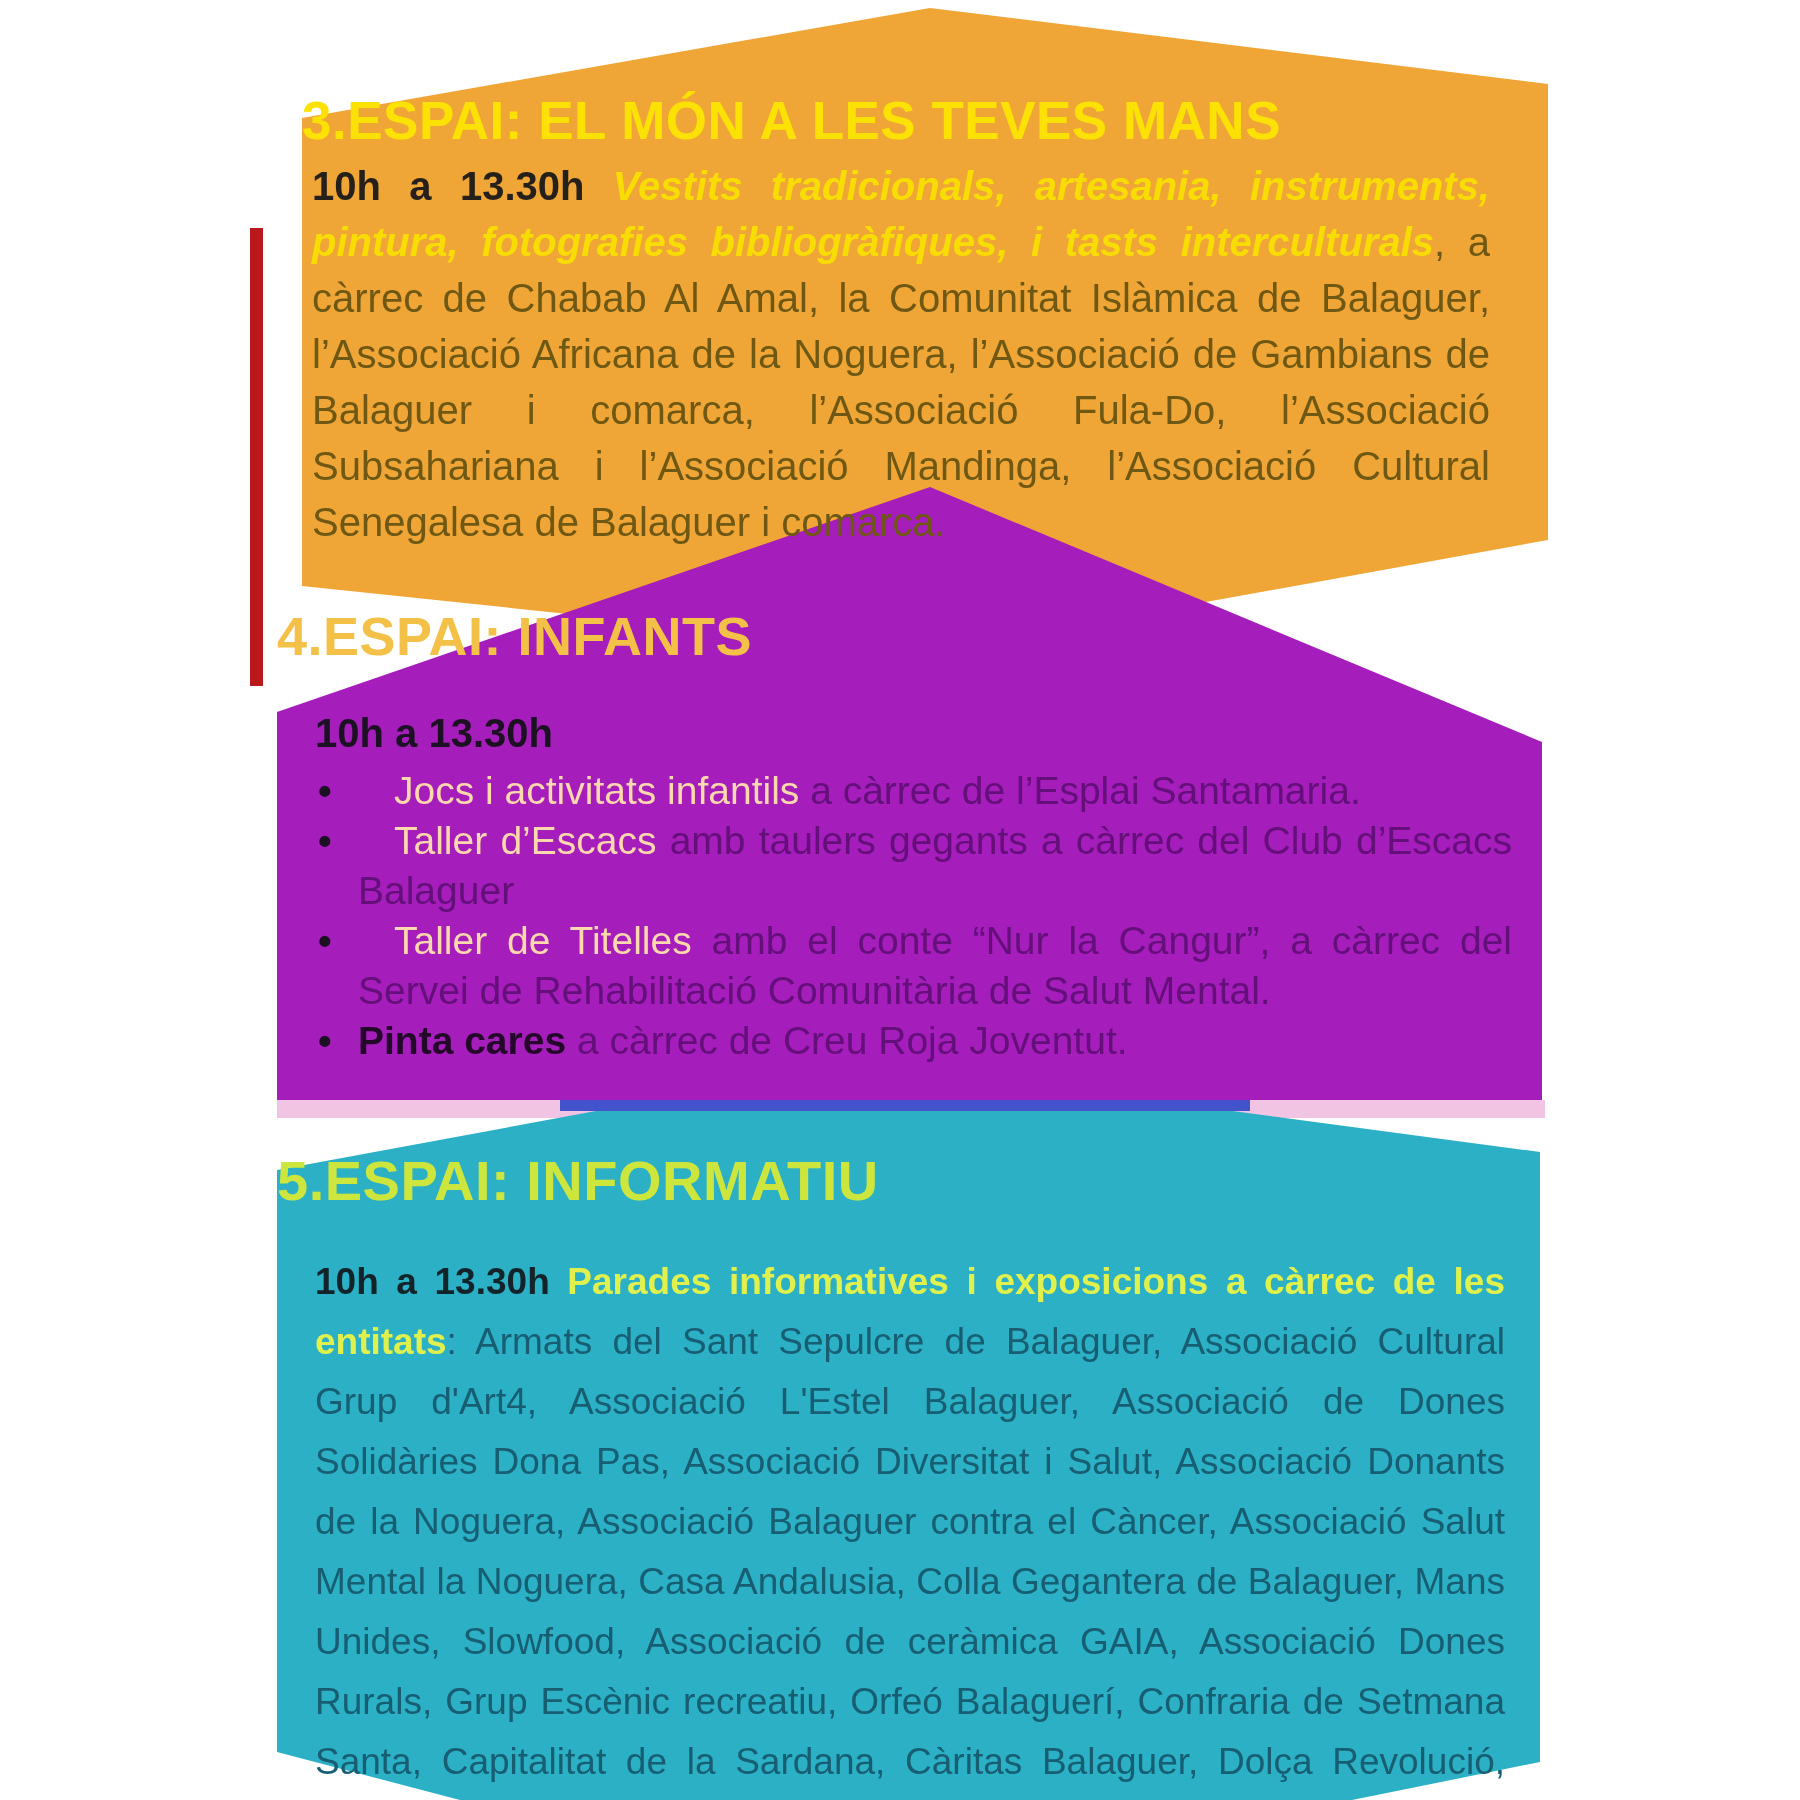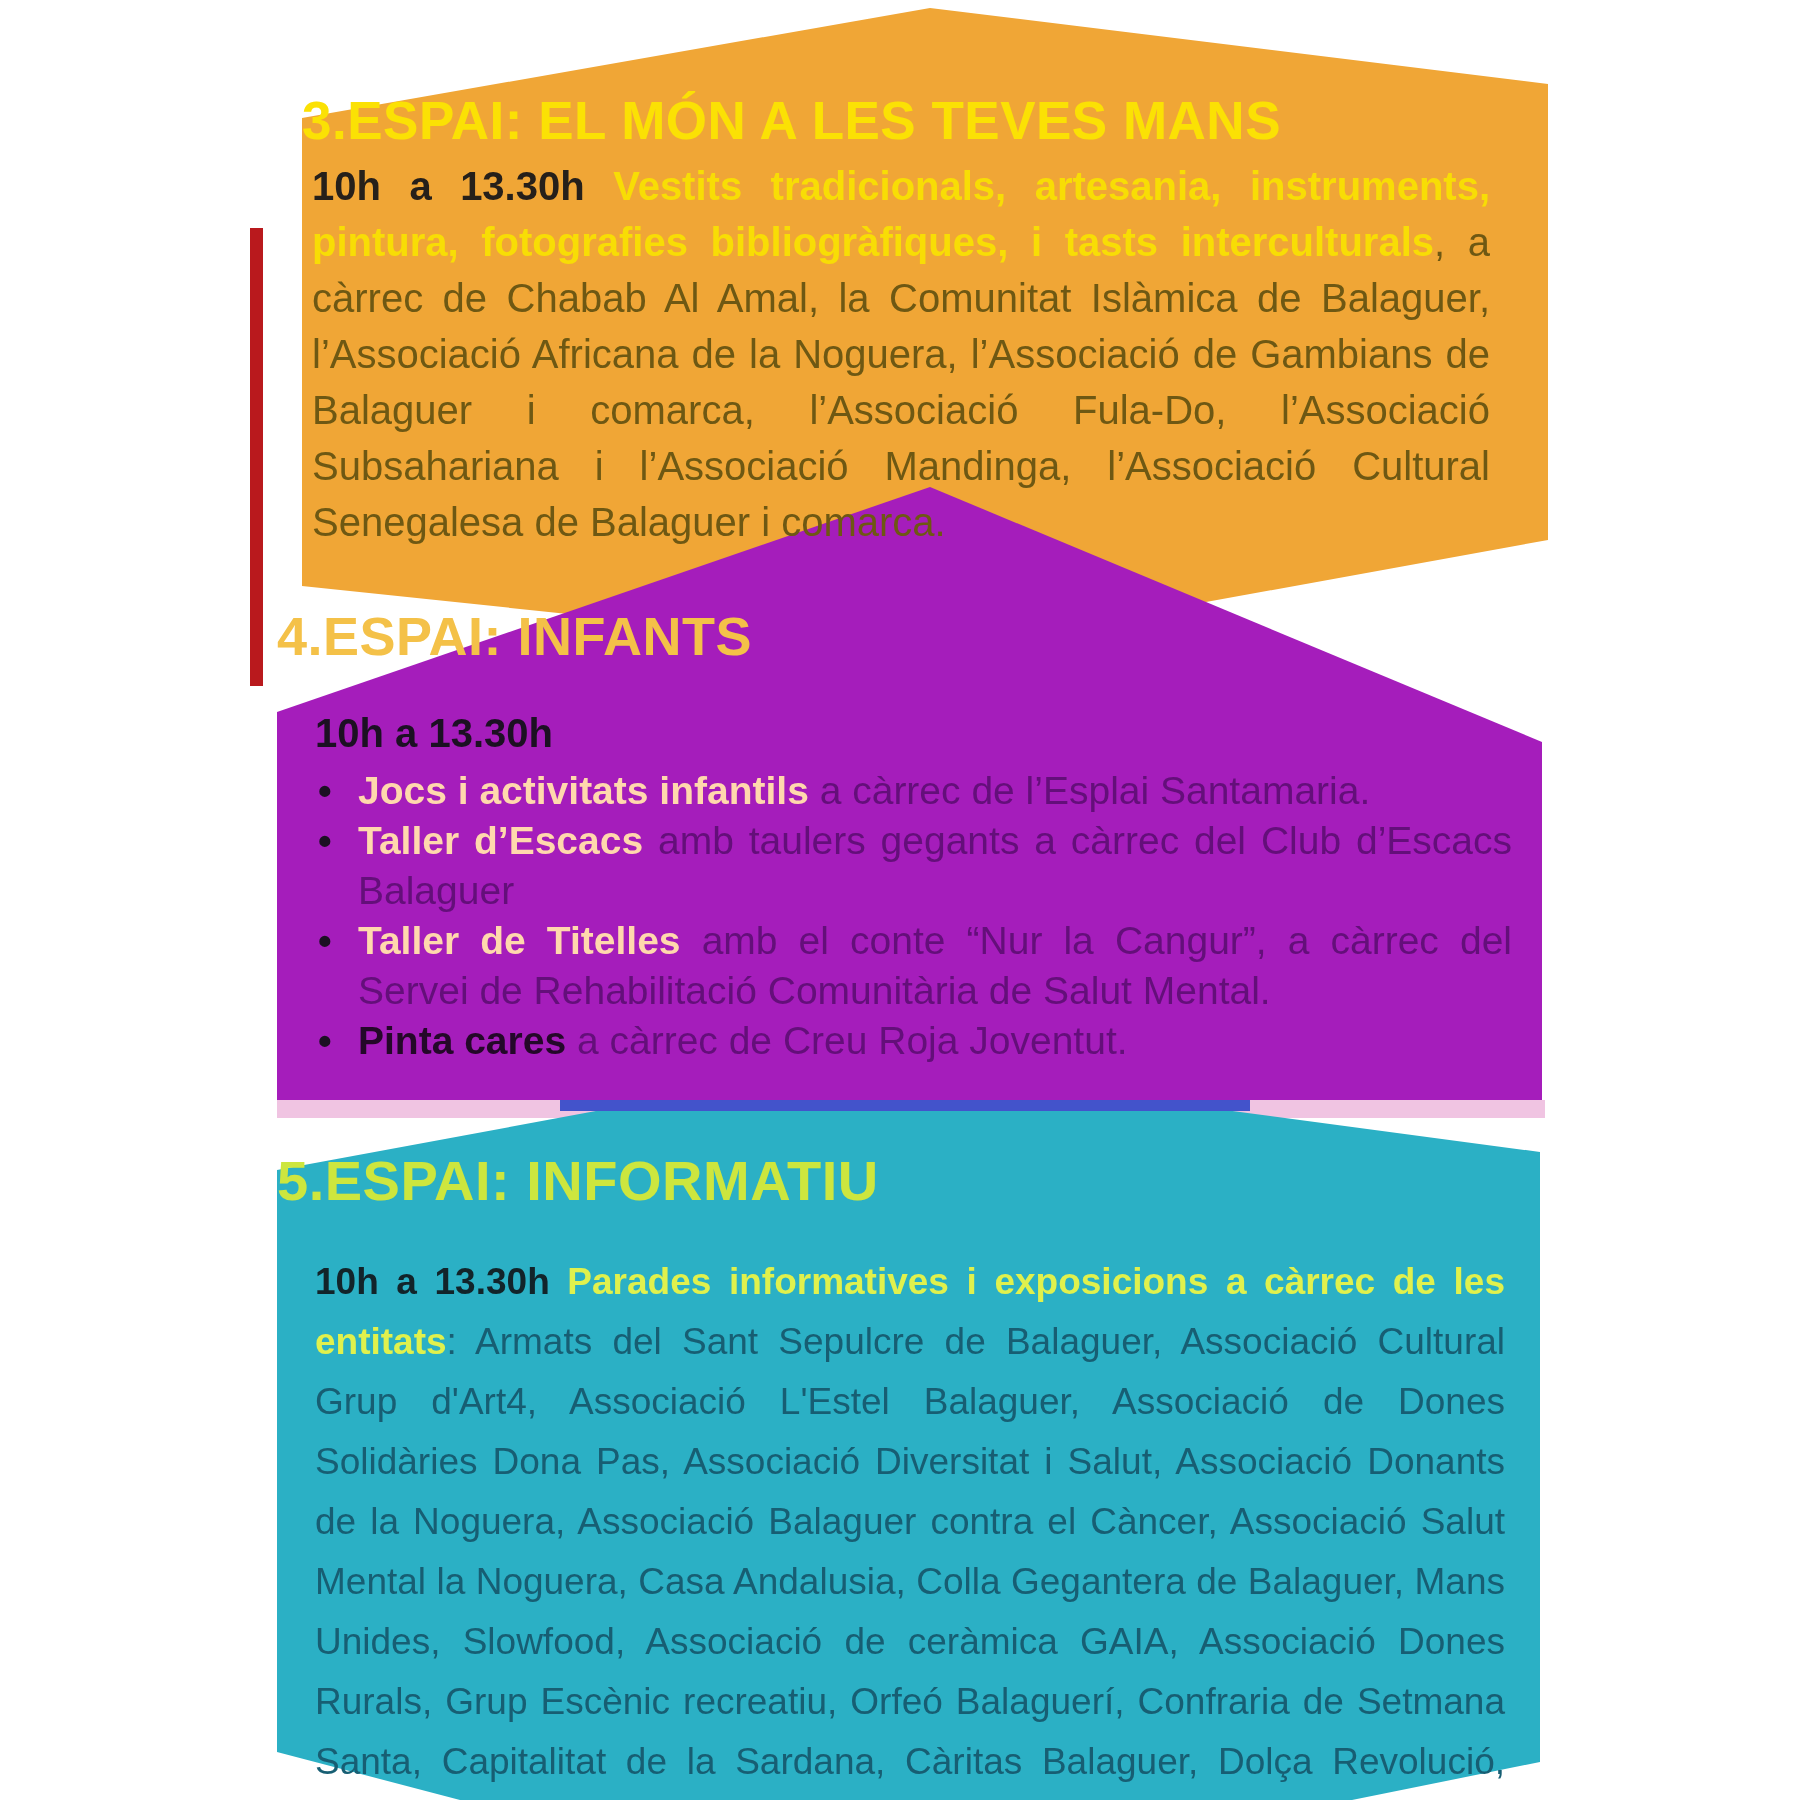--- a/index.html
+++ b/index.html
@@ -47,40 +47,40 @@
   #t3{left:302px;top:90px;width:1246px;font-size:53px;color:var(--c-yellow_title);}
   #t4{left:277px;top:605px;width:1265px;font-size:54px;color:var(--c-gold_title);}
   #t5{left:277px;top:1148px;width:1066px;font-size:56px;color:var(--c-lime_title);}
 
   .para{text-align:justify;}
   #p3{
     left:312px;top:158px;width:1178px;
     font-size:40px;line-height:56px;color:var(--c-dark_on_orange);
   }
   #p3 .time{color:var(--c-time_on_orange);font-weight:bold;}
-  #p3 .hl{color:var(--c-yellow_highlight);font-weight:bold;}
+  #p3 .hl{color:var(--c-yellow_highlight);font-weight:bold;font-style:italic;}
 
   #p4-time{
     left:315px;top:708px;font-size:40px;font-weight:bold;
     color:var(--c-time_on_purple);line-height:50px;
   }
   #bullets{
     left:312px;top:766px;width:1200px;
     list-style:none;margin:0;padding:0;
     font-size:39px;line-height:50px;
   }
   #bullets li{
     position:relative;padding-left:46px;text-align:justify;
     color:var(--c-dark_on_purple);
   }
   #bullets .mark{
     position:absolute;left:6px;top:0;
     color:var(--c-time_on_purple);font-weight:bold;
   }
-  #bullets .b-cream{color:var(--c-cream_bullet);font-weight:bold;}
+  #bullets .b-cream{color:var(--c-cream_bullet);font-weight:normal;margin-left:36px;}
   #bullets .b-dark{color:var(--c-darkest_on_purple);font-weight:bold;}
 
   #p5{
     left:315px;top:1252px;width:1190px;
     font-size:37px;line-height:60px;color:var(--c-dark_on_cyan);
   }
   #p5 .time{color:var(--c-time_on_cyan);font-weight:bold;}
   #p5 .hl{color:var(--c-lime_highlight);font-weight:bold;}
 </style>
 </head>

